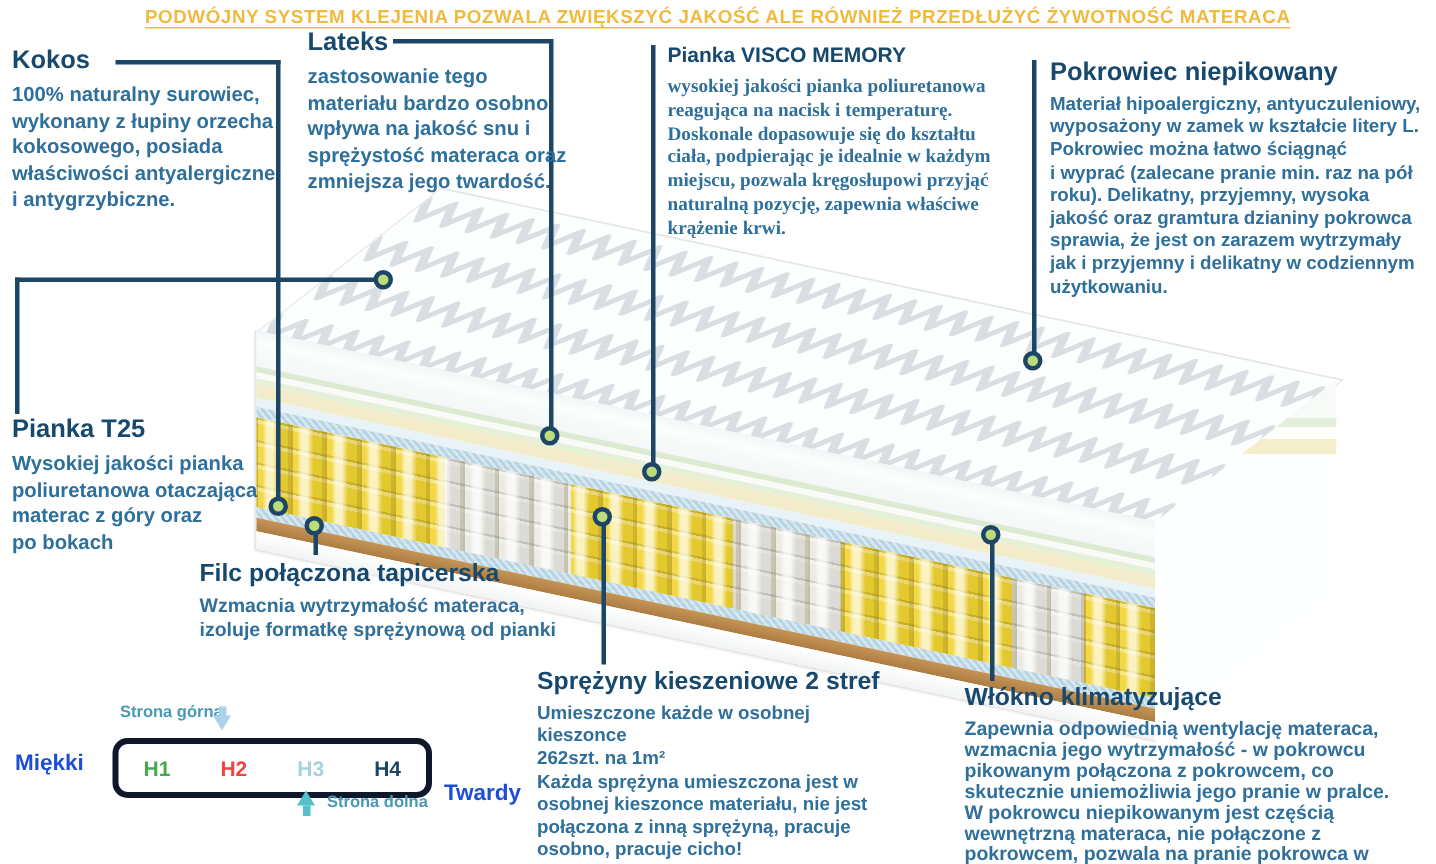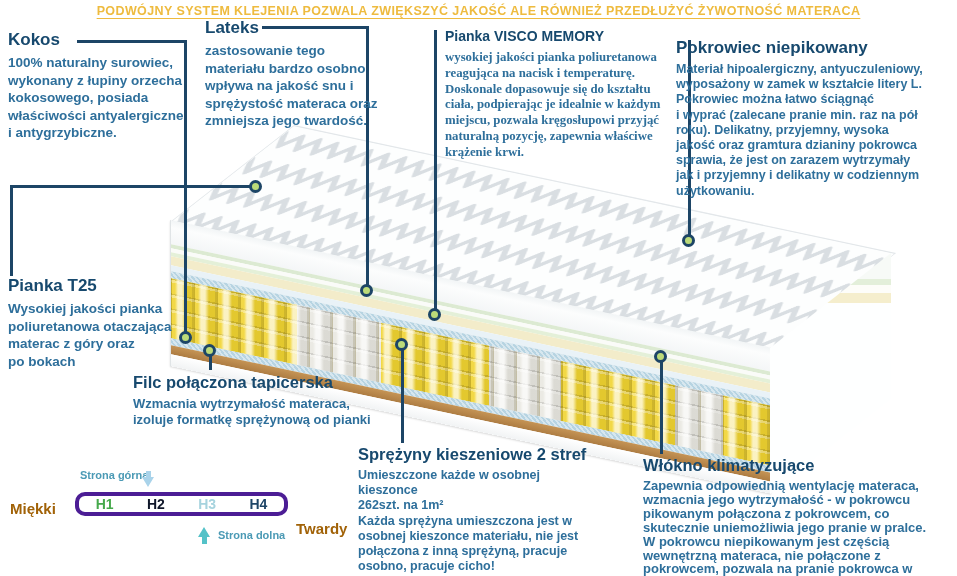--- a/index.html
+++ b/index.html
@@ -9,21 +9,21 @@
   .header{position:absolute;top:4px;left:0;width:957px;text-align:center;
           font-size:12.5px;font-weight:bold;letter-spacing:.4px;color:#eebb3f;
           text-decoration:underline;text-underline-offset:3px;white-space:nowrap;}
   
   .block{position:absolute;z-index:4;}
   .block h3{margin:0 0 4px 0;font-size:17px;color:#17496e;line-height:20px;}
   .block .body{white-space:pre-line;font-weight:600;color:#2e6f9b;}
   .b-kokos{left:8px;top:30px;width:195px;}   .b-kokos .body{font-size:13.5px;line-height:17.5px;}
   .b-lateks{left:205px;top:18px;width:175px;}.b-lateks .body{font-size:13.5px;line-height:17.5px;}
   .b-visco{left:445px;top:26px;width:250px;} .b-visco h3{font-size:14px;} .b-visco .body{font-size:12.8px;line-height:15.8px;font-family:Liberation Serif, serif;}
-  .b-pokrowiec{left:676px;top:38px;width:255px;} .b-pokrowiec .body{font-size:12.5px;line-height:15.2px;}
+  .b-pokrowiec{left:700px;top:38px;width:255px;} .b-pokrowiec .body{font-size:12.5px;line-height:15.2px;}
   .b-t25{left:8px;top:276px;width:185px;}    .b-t25 .body{font-size:13.5px;line-height:17.5px;}
   .b-filc{left:133px;top:372px;width:280px;} .b-filc h3{font-size:16.5px;} .b-filc .body{font-size:13px;line-height:16px;}
   .b-sprezyny{left:358px;top:444px;width:235px;} .b-sprezyny h3{font-size:16.5px;} .b-sprezyny .body{font-size:12.5px;line-height:15.2px;}
   .b-wlokno{left:643px;top:455px;width:312px;} .b-wlokno h3{font-size:16.5px;} .b-wlokno .body{font-size:13px;line-height:13.9px;}
   
   .cline{position:absolute;background:#1d4566;z-index:2;}
   .dot{position:absolute;width:13px;height:13px;border-radius:50%;
        background:#bcdb79;border:3px solid #1d4566;box-sizing:border-box;z-index:3;}
   
   .mattress{position:absolute;left:160px;top:115px;width:740px;height:380px;z-index:1;}
@@ -49,23 +49,23 @@
        repeating-linear-gradient(180deg,rgba(0,0,0,.12) 0 1.5px,rgba(255,255,255,.35) 1.5px 4px,rgba(0,0,0,0) 4px 15px),
        linear-gradient(90deg,#f1d431 0 21%,#e9e8e1 21% 35%,#f1d431 35% 53%,#e9e8e1 53% 65%,
           #f1d431 65% 84%,#e9e8e1 84% 92%,#f1d431 92% 100%);}
   .l-brown{height:9px;background:linear-gradient(to bottom,#c59455,#ad7c42);}
   .l-bottom{height:12px;background:linear-gradient(to bottom,#ffffff,#f1f3f4);}
   .m-end{position:absolute;left:610px;top:138px;width:122px;height:241px;
          clip-path:polygon(0 95px,121px 0,121px 146px,0 241px);
          background:linear-gradient(to bottom,#f7faf7 0 26px,#e3efda 26px 32px,#fdfdf9 32px 40px,
             #f5eecd 40px 50px,#feffff 50px 100%);}
   
-  .soft-label,.hard-label{position:absolute;font-size:15px;font-weight:bold;color:#a16207;z-index:4;}
-  .scale-box{position:absolute;left:75px;top:492px;width:213px;height:24px;box-sizing:border-box;
-             border:4px solid #4c1d95;border-radius:10px;background:#fff;display:flex;
+  .soft-label,.hard-label{position:absolute;font-size:15px;font-weight:bold;color:#1d4ed8;z-index:4;}
+  .scale-box{position:absolute;left:75px;top:492px;width:213px;height:40px;box-sizing:border-box;
+             border:4px solid #0f172a;border-radius:10px;background:#fff;display:flex;
              align-items:center;justify-content:space-around;z-index:4;}
   .scale-box span{font-size:14px;font-weight:bold;}
   .side-note{position:absolute;font-size:11px;font-weight:bold;color:#4b9ab5;z-index:4;}
   .arr{position:absolute;width:0;height:0;z-index:4;}
   .arr-down{border-left:6px solid transparent;border-right:6px solid transparent;border-top:10px solid #a9d3ea;}
   .arr-down::before{content:"";position:absolute;left:-2.5px;top:-16px;width:5px;height:7px;background:#a9d3ea;}
   .arr-up{border-left:6px solid transparent;border-right:6px solid transparent;border-bottom:10px solid #54c2c8;}
   .arr-up::after{content:"";position:absolute;left:-2.5px;top:10px;width:5px;height:7px;background:#54c2c8;}
 </style>
 </head>
@@ -192,21 +192,21 @@
 W pokrowcu niepikowanym jest częścią
 wewnętrzną materaca, nie połączone z
 pokrowcem, pozwala na pranie pokrowca w pralce.</div>
   </div>
 
   <div class="side-note" style="left:80px;top:469px;">Strona górna</div>
   <span class="arr arr-down" style="left:142px;top:477px;"></span>
   <div class="soft-label" style="left:10px;top:500px;">Miękki</div>
   <div class="scale-box">
     <span style="color: rgb(70, 169, 76);">H1</span>
-    <span style="color: #0f172a;">H2</span>
+    <span style="color: #ef4444;">H2</span>
     <span style="color: rgb(166, 211, 222);">H3</span>
     <span style="color: rgb(29, 69, 102);">H4</span>
   </div>
   <div class="hard-label" style="left:296px;top:520px;">Twardy</div>
   <span class="arr arr-up" style="left:198px;top:527px;"></span>
   <div class="side-note" style="left:218px;top:529px;">Strona dolna</div>
 
 </div>
 
 </body></html>

